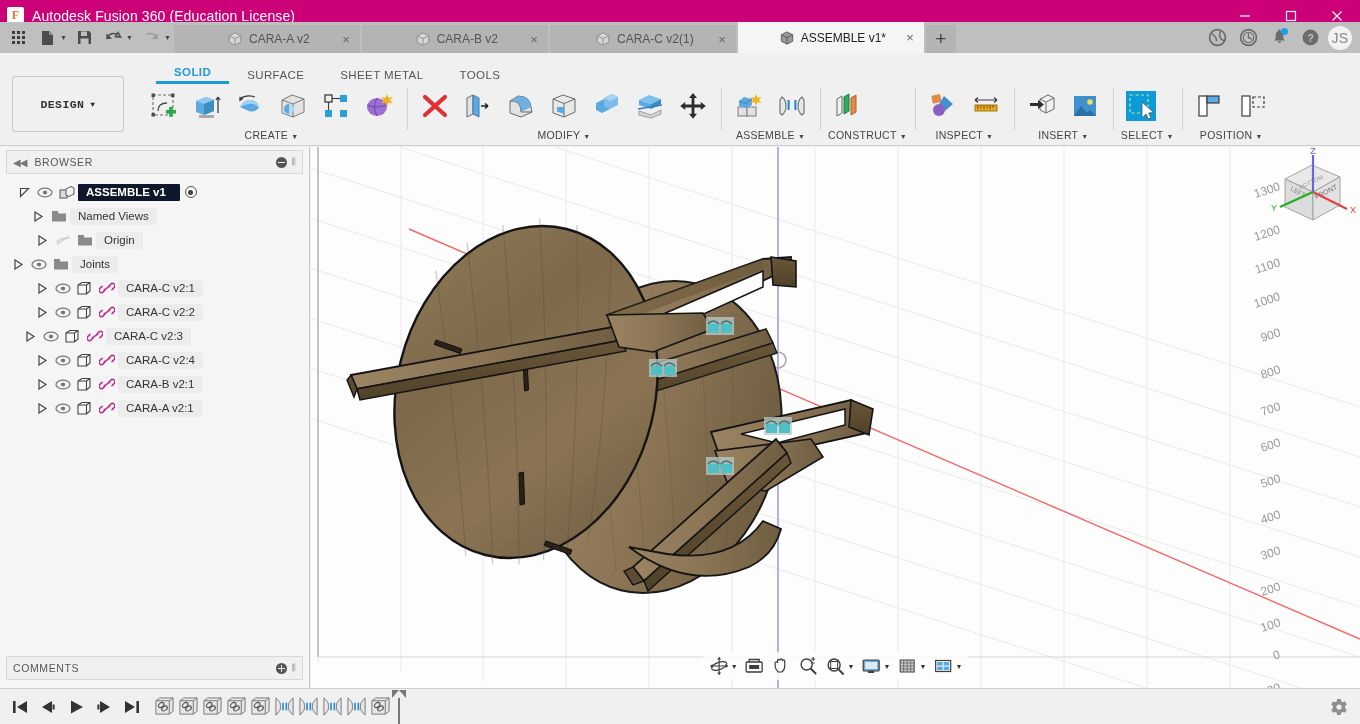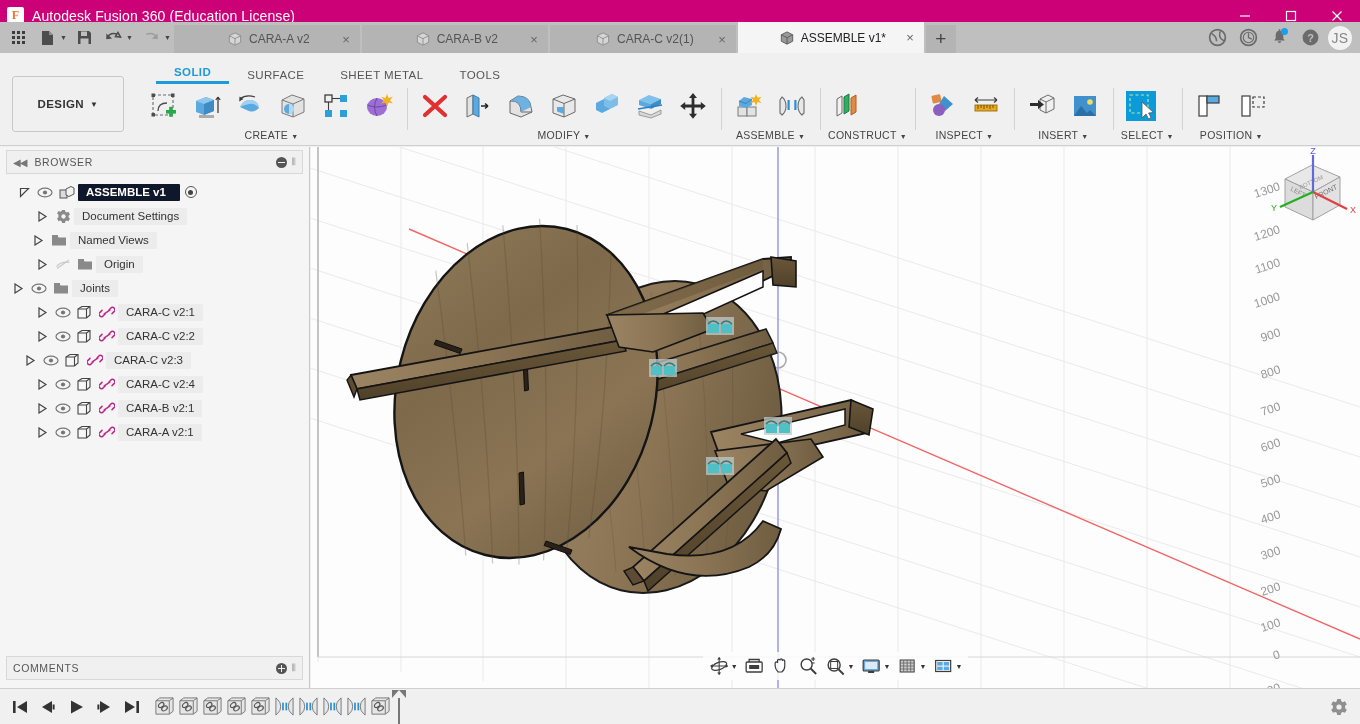--- a/index.html
+++ b/index.html
@@ -73,21 +73,21 @@
   
   .ribbon {
     position: absolute; top: 62px; left: 0; width: 1360px; height: 84px;
     background: #f0f0f0; border-bottom: 1px solid #cfcfcf;
     display: flex; align-items: flex-start;
   }
   .design-btn {
     width: 112px; height: 56px; margin: 14px 0 0 12px;
     border: 1px solid #c8c8c8; border-radius: 3px; background: #f0f0f0;
     display: flex; align-items: center; justify-content: center;
-    font-size: 11.5px; color: #333; font-weight: bold; letter-spacing: .4px;
+    font-size: 11.5px; color: #333; font-weight: bold; letter-spacing: .4px; font-family: Liberation Mono, monospace;
   }
   .design-btn .caret { font-size: 8px; margin-left: 6px; }
   .ribbon-body { flex: 1; display: flex; flex-direction: column; height: 84px; margin-left: 12px; }
   .env-tabs { display: flex; height: 22px; align-items: flex-end; padding-left: 20px; }
   .env-tab {
     font-size: 11.5px; color: #555; padding: 0 18px 3px 18px; letter-spacing: .4px;
   }
   .env-tab.active { color: #1e9ad6; border-bottom: 3px solid #1e9ad6; font-weight: bold; }
   .panels { display: flex; align-items: flex-start; height: 62px; }
   .panel { display: flex; flex-direction: column; height: 62px; position: relative; padding: 0 8px; }
@@ -660,34 +660,20 @@
               <rect x="1" y="5" width="7" height="8" fill="#dcdcdc" stroke="#555" stroke-width="1"></rect>
               <path d="M7 4 L12 1.5 L15 3 V9 L10 11.5 L7 10 Z" fill="#f2f2f2" stroke="#555" stroke-width="1"></path>
             </svg>
         </span>
         <span class="row-label root">ASSEMBLE v1</span>
         <span class="radio-dot">
             <i></i>
           </span>
       </div>
 
-      <div class="tree-row" style="padding-left:32px;">
-        <span class="tw arrow">
-          <svg width="11" height="11" viewBox="0 0 11 11">
-              <path d="M2 1 L9 5.5 L2 10 Z" fill="none" stroke="#444" stroke-width="1.2"></path>
-            </svg>
-        </span>
-        <span class="node-ico">
-          <svg width="15" height="15" viewBox="0 0 16 16">
-              <path d="M6.4 1 h3.2 l.4 2 1.4.8 1.9-.8 1.6 2.8 -1.5 1.3 v1.8 l1.5 1.3 -1.6 2.8 -1.9-.8 -1.4.8 -.4 2 H6.4 l-.4-2 -1.4-.8 -1.9.8 -1.6-2.8 1.5-1.3 V6.1 L1.1 4.8 2.7 2 l1.9.8 1.4-.8 z" fill="#8a8a8a"></path>
-              <circle cx="8" cy="8" r="2.3" fill="#f5f5f5"></circle>
-            </svg>
-        </span>
-        <span class="row-label">Document Settings</span>
-      </div>
 
       <div class="tree-row" style="padding-left:28px;">
         <span class="tw arrow">
           <svg width="11" height="11" viewBox="0 0 11 11">
               <path d="M2 1 L9 5.5 L2 10 Z" fill="none" stroke="#444" stroke-width="1.2"></path>
             </svg>
         </span>
         <span class="node-ico">
           <svg width="16" height="13" viewBox="0 0 16 13">
               <path d="M1 2 h5.5 l1.2 1.5 H15 V11.5 H1 Z" fill="#8a8a8a"></path>

